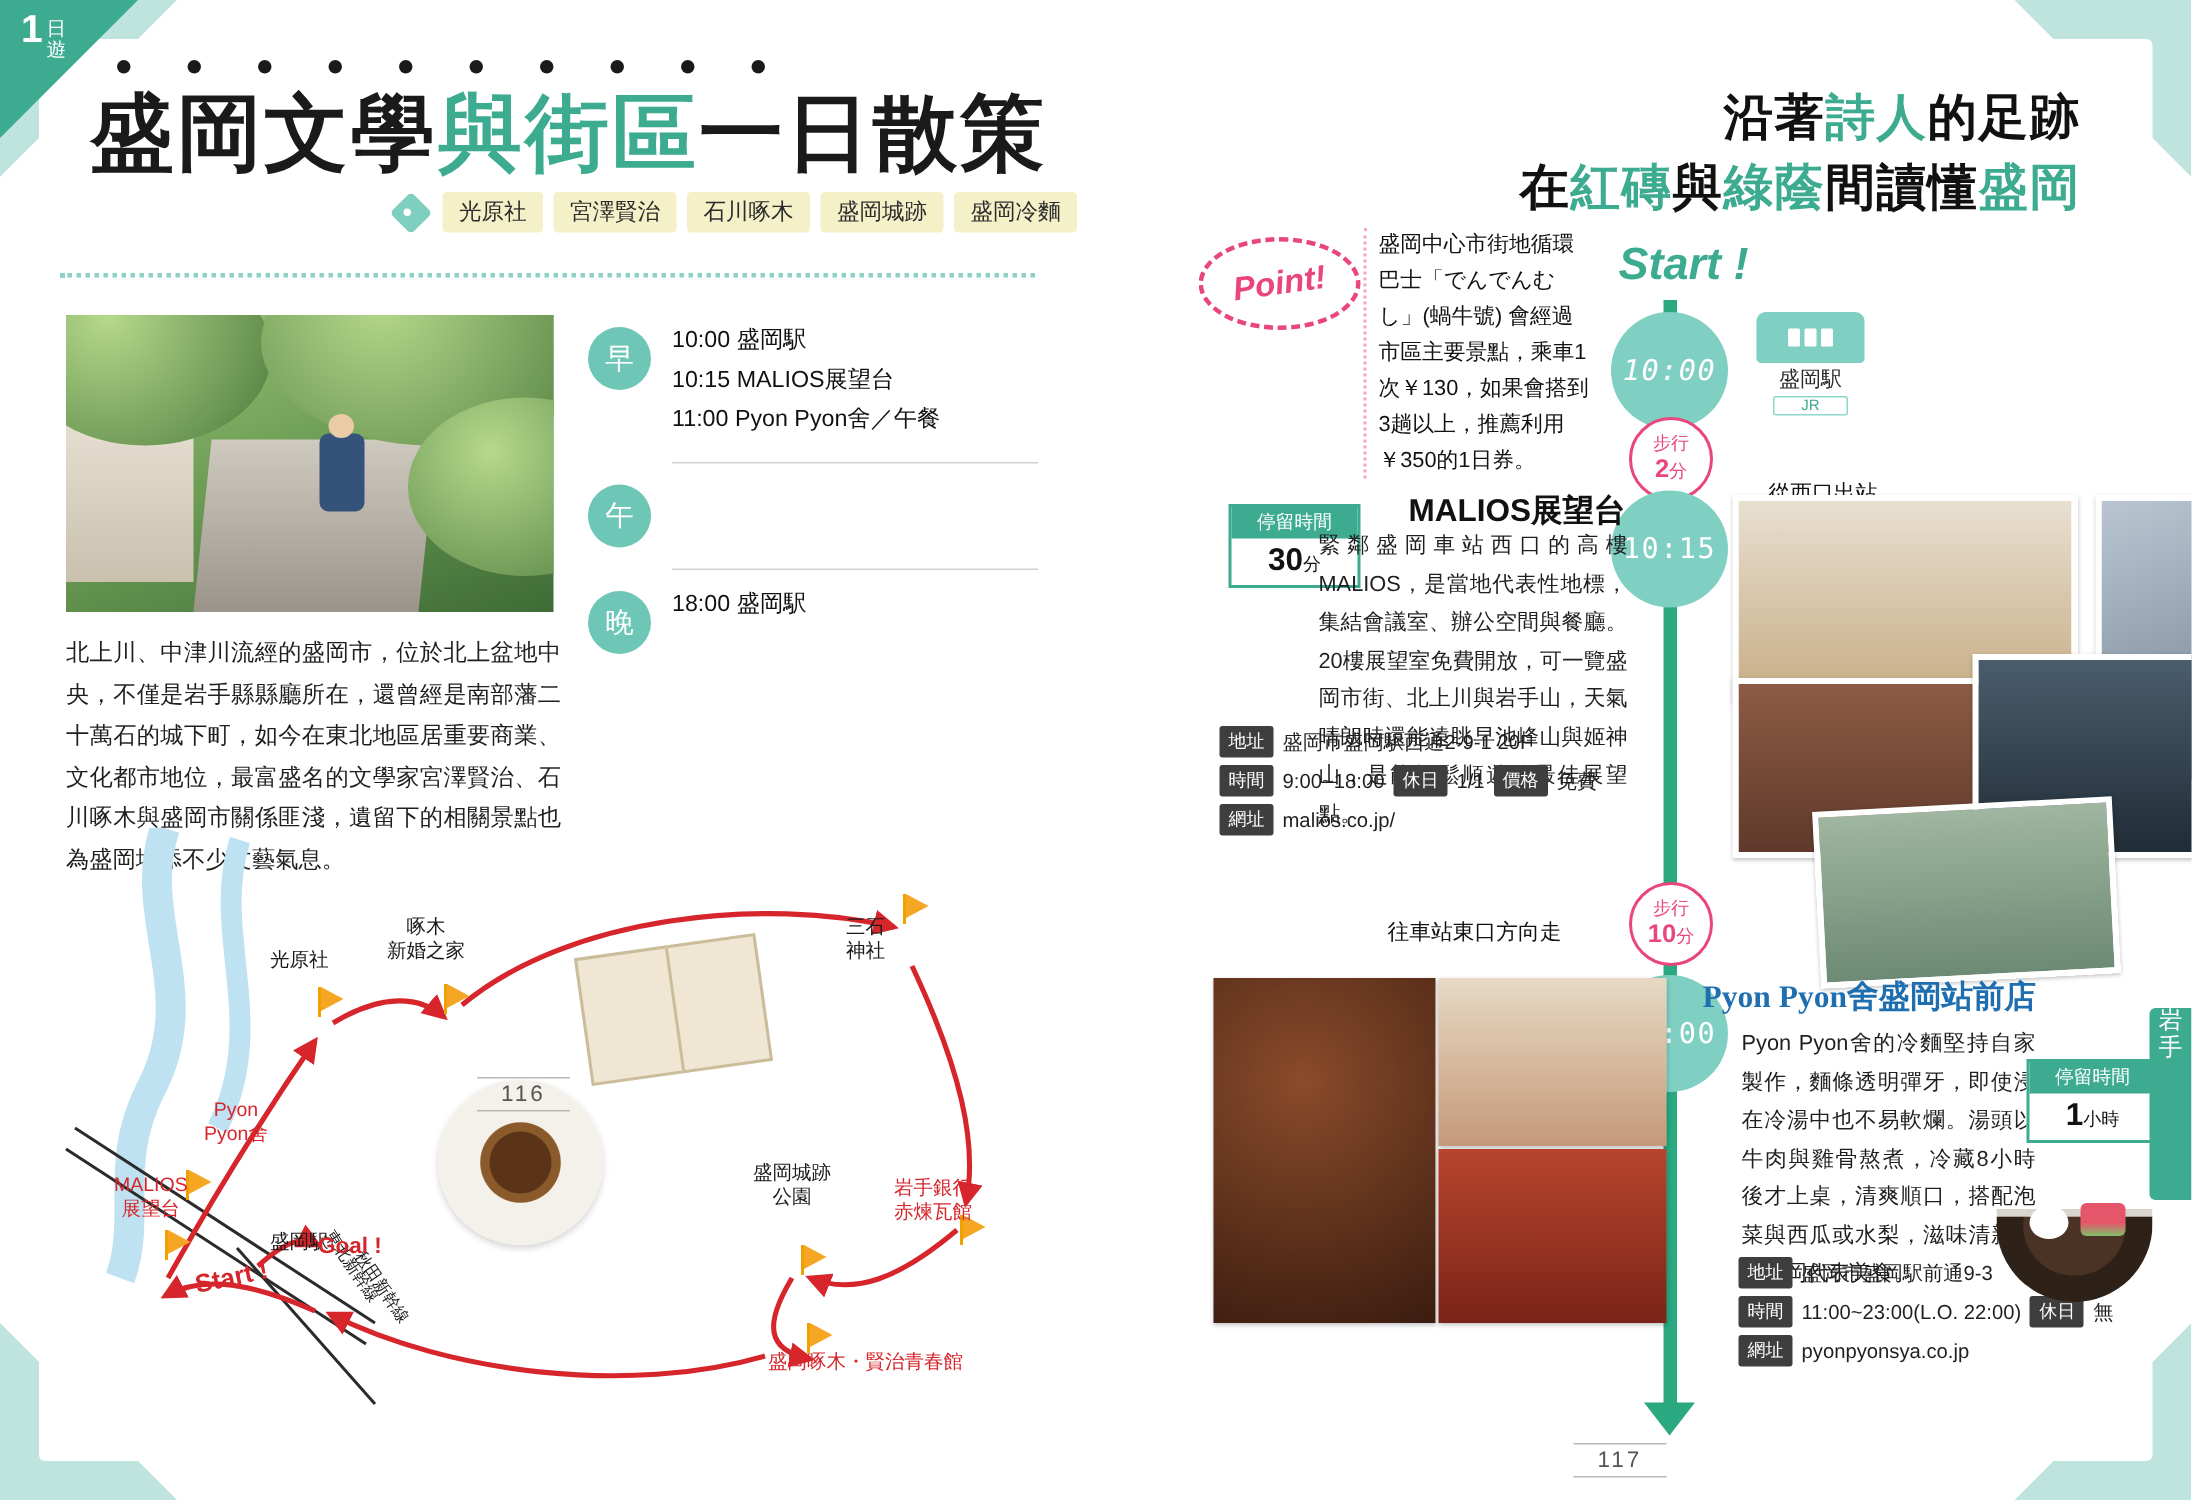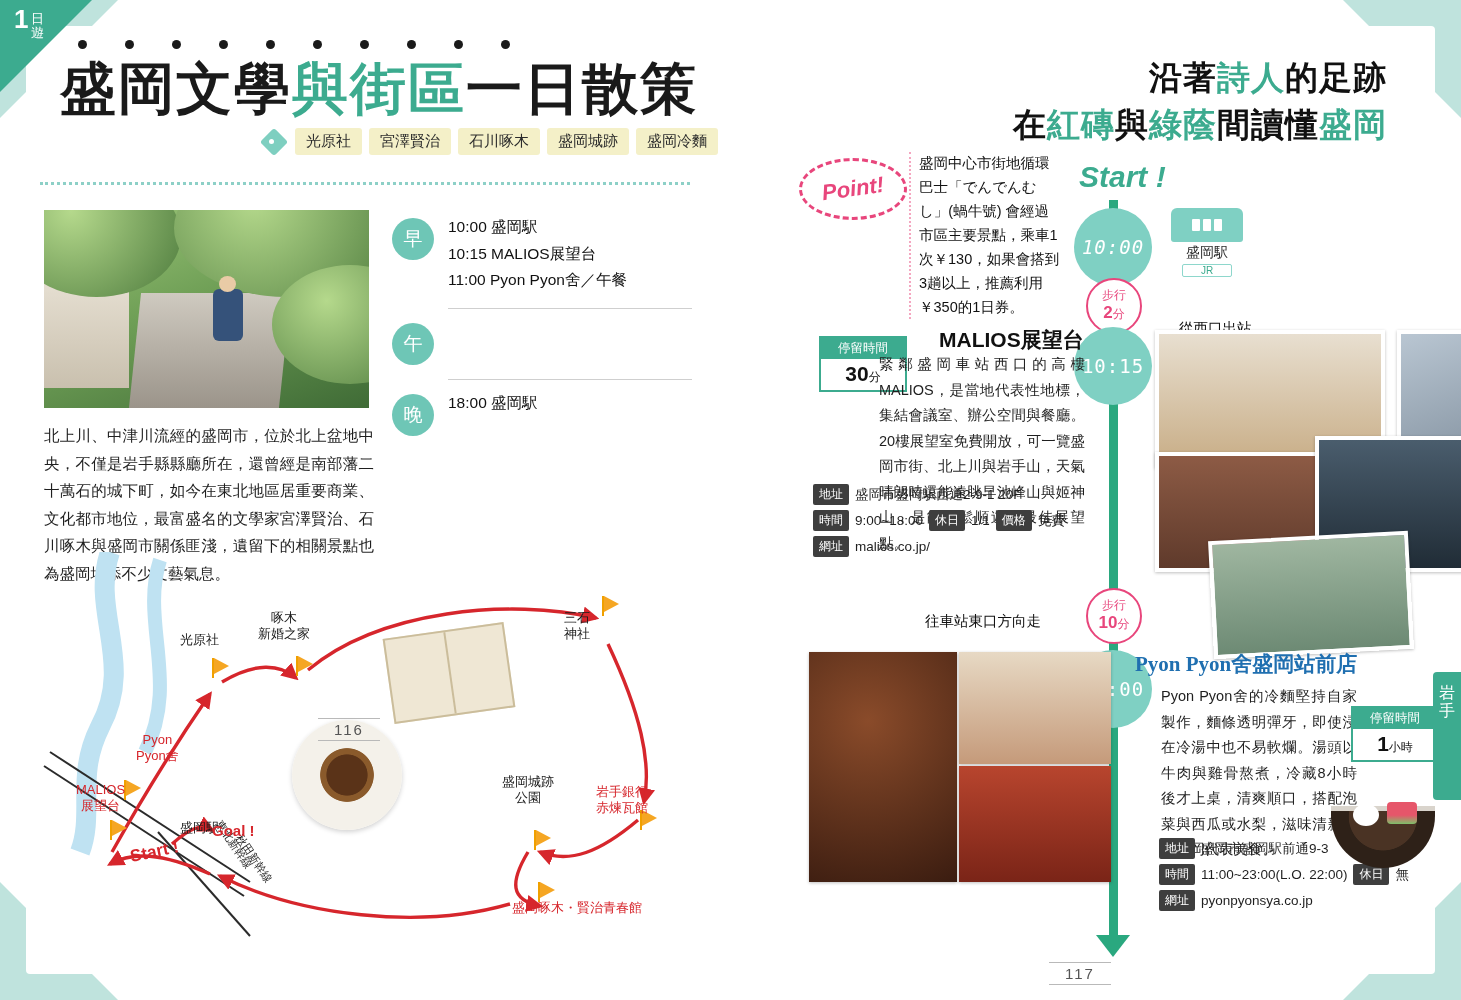--- a/index.html
+++ b/index.html
@@ -302,21 +302,21 @@
     background: #3e3e3e; color: #fff; font-size: 12px;
     padding: 2px 6px; border-radius: 2px; white-space: nowrap;
   }
 
   .ph { position: absolute; overflow: hidden; box-shadow: 0 1px 3px rgba(0,0,0,.25); }
   .ph.w { border: 4px solid #fff; }
 
   .side-tab {
     position: absolute; right: 0; top: 672px; width: 28px; height: 128px;
     background: #3cab8f; color: #fff; border-radius: 4px 0 0 4px;
-    font-size: 16px; text-align: center; padding-top: 12px; line-height: 1.15;
+    font-size: 16px; text-align: center; line-height: 1.15;
   }
 
   .soup-bowl {
     position: absolute; left: 600px; top: 782px; width: 104px; height: 86px;
   }
   .soup-bowl .bowl {
     position: absolute; left: 0; bottom: 0; width: 104px; height: 62px;
     background: radial-gradient(ellipse at 50% 10%, #4a3324 0 46%, #2e2118 47% 100%);
     border-radius: 0 0 52px 52px;
     border-top: 5px solid #d9d4cc;

